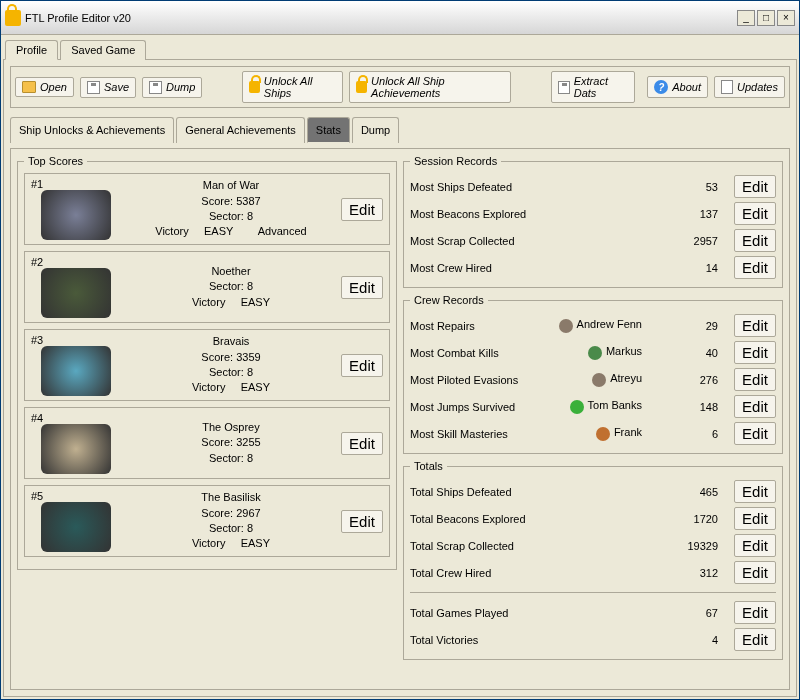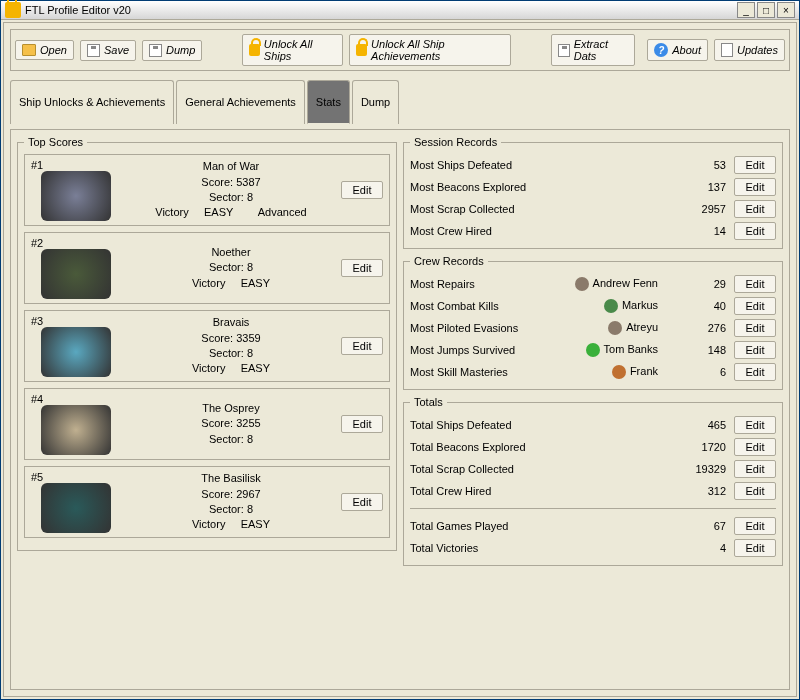--- a/index.html
+++ b/index.html
@@ -12,21 +12,21 @@
   }
   .window {
     width: 800px;
     height: 700px;
     border: 1px solid #003c74;
     background: #ece9d8;
     display: flex;
     flex-direction: column;
   }
   .titlebar {
-    height: 19px;
+    height: 34px;
     background: linear-gradient(to bottom, #ffffff, #d6d6d6);
     border-bottom: 1px solid #aca899;
     display: flex;
     align-items: center;
     padding: 0 4px;
   }
   .titlebar .tb-icon {
     width: 16px; height: 16px;
     margin-right: 4px;
     display: inline-block;
@@ -96,21 +96,21 @@
   }
   .spacer { flex: 1; }
   .subtabs {
     display: flex;
     margin-top: 2px;
   }
   .subtab {
     border: 1px solid #aca899;
     border-bottom: none;
     background: #ece9d8;
-    padding: 15px 8px;
+    padding: 6px 8px;
     border-radius: 3px 3px 0 0;
     margin-right: 2px;
     cursor: pointer;
     position: relative;
     top: 1px;
   }
   .subtab.active {
     background: #737373;
     border-bottom: 1px solid #ece9d8;
     z-index: 2;
@@ -155,27 +155,27 @@
     align-self: center;
     justify-self: center;
   }
   .scoretext { line-height: 1.4; text-align:center; }
   .editbtn {
     border: 1px solid #aca899;
     background: #f6f4ec;
     padding: 2px 6px;
     cursor: pointer;
     border-radius: 2px;
-    font-size: 11px;
+    font-size: 15px;
   }
   .recrow {
     display: grid;
     grid-template-columns: 1fr auto 60px 42px;
     align-items: center;
-    gap: 8px;
+    gap: 16px;
     padding: 2px 0;
   }
   .recrow.noname {
     grid-template-columns: 1fr 60px 42px;
   }
   .recval { text-align: right; }
   .crewicon {
     width: 14px; height: 14px;
     border-radius: 50%;
     display: inline-block;
@@ -199,20 +199,24 @@
     <span class="tb-icon ic-lock"></span>
     <span class="title">FTL Profile Editor v20</span>
     <div class="winbtns">
       <div class="winbtn">_</div>
       <div class="winbtn">□</div>
       <div class="winbtn">×</div>
     </div>
   </div>
 
   <div class="content">
+    <div class="tabbar">
+      <div class="tab active">Profile</div>
+      <div class="tab">Saved Game</div>
+    </div>
 
     <div class="tabpanel">
 
       <div class="toolbar">
         <span class="tbtn">
             <span class="ic-folder"></span>
             <span>Open</span>
           </span>
         <span class="tbtn">
             <span class="ic-disk"></span>

